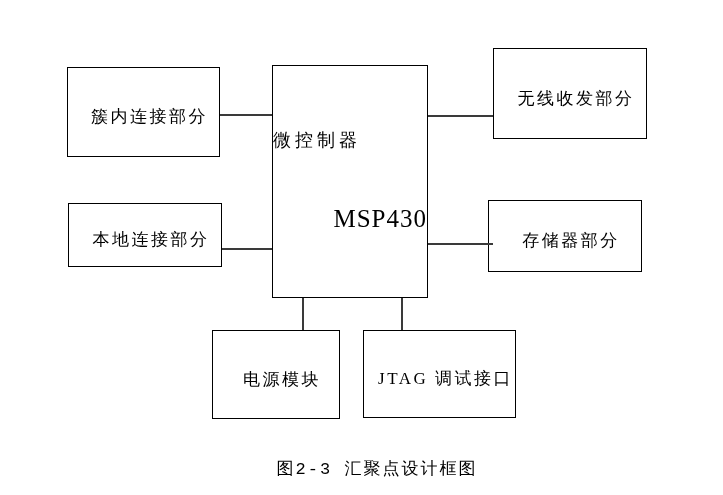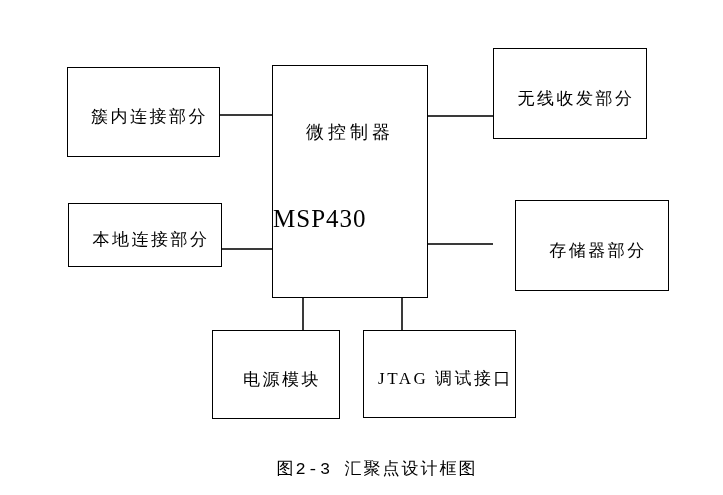--- a/index.html
+++ b/index.html
@@ -30,42 +30,42 @@
     font-size: 17px;
     letter-spacing: 2.5px;
     padding-top: 9px;
     white-space: nowrap;
     margin-left: 12px;
   }
   
   .box-cluster  { left: 67px;  top: 67px;  width: 153px; height: 90px; }
   .box-local    { left: 68px;  top: 203px; width: 154px; height: 64px; }
   .box-wireless { left: 493px; top: 48px;  width: 154px; height: 91px; }
-  .box-memory   { left: 515px; top: 200px; width: 154px; height: 91px; }
+  .box-memory   { left: 488px; top: 200px; width: 154px; height: 72px; }
   .box-power    { left: 212px; top: 330px; width: 128px; height: 89px; }
   .box-jtag     { left: 363px; top: 330px; width: 153px; height: 88px; }
   
   .box-mcu {
     left: 272px; top: 65px; width: 156px; height: 233px;
     display: block;
   }
   .mcu-title {
     position: absolute;
     left: 0; right: 0;
-    top: 54px;
-    text-align: center;
+    top: 62px;
+    text-align: left;
     font-size: 18px;
     letter-spacing: 4px;
     white-space: nowrap;
   }
   .mcu-chip {
     position: absolute;
     left: 0; right: 0;
     top: 139px;
-    text-align: left;
+    text-align: right;
     font-size: 25px;
     letter-spacing: 1px;
     white-space: nowrap;
   }
   
   .hline, .vline {
     position: absolute;
     background: #3a3a3a;
   }
   .hline { height: 2px; }

